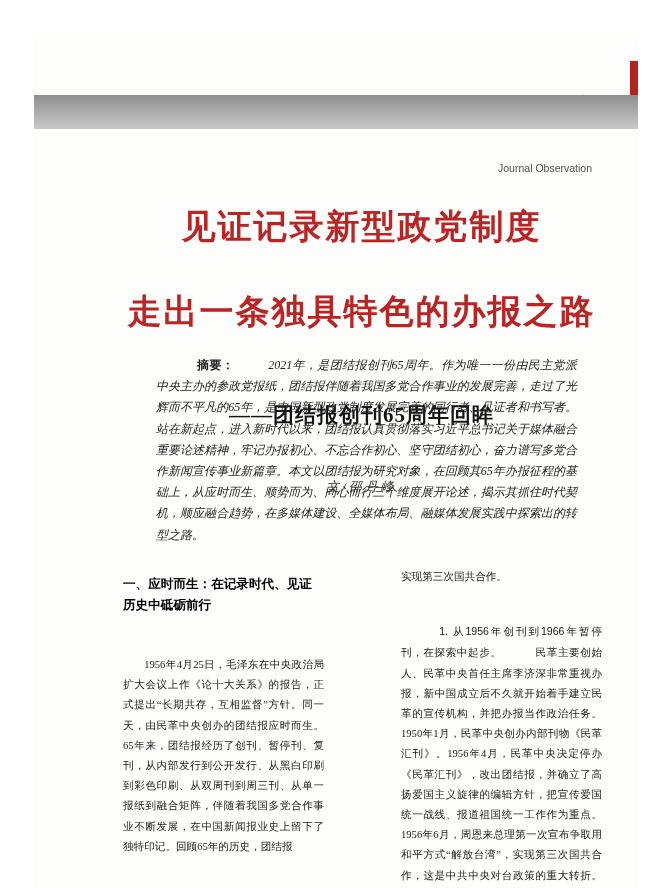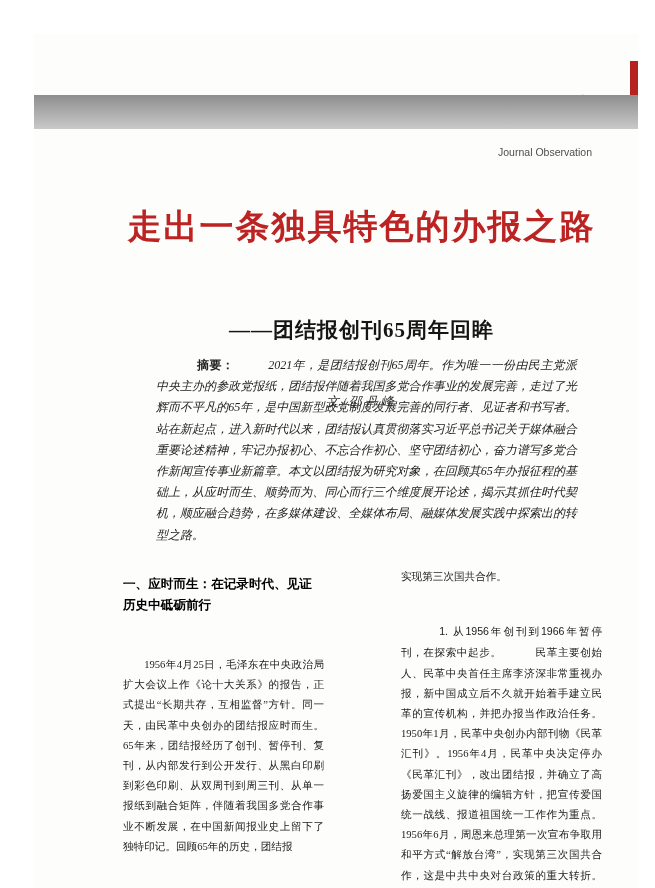--- a/index.html
+++ b/index.html
@@ -27,21 +27,21 @@
     font-size: 13px;
     font-weight: bold;
     color: #b5221f;
     letter-spacing: 2px;
     font-family: "Liberation Serif", serif;
   }
   .header-en {
     font-size: 10.5px;
     color: #4e4e4e;
     font-family: "Liberation Sans", "DejaVu Sans", sans-serif;
-    margin-top: 2px;
+    margin-top: 18px;
   }
   .header-block {
     position: absolute;
     left: 596px;
     top: 27px;
     width: 17px;
     height: 31px;
     background: #b5221f;
   }
   .header-rule {
@@ -180,20 +180,21 @@
 
   <div class="header-labels">
     <div class="header-cn">报刊观察</div>
     <div class="header-en">Journal Observation</div>
   </div>
   <div class="header-block"></div>
   <div class="header-rule"></div>
 
   <div class="title-block">
     <div class="main-title">
+      <div>见证记录新型政党制度</div>
       <div>走出一条独具特色的办报之路</div>
     </div>
     <div class="sub-title">——团结报创刊65周年回眸</div>
     <div class="byline">文/邵丹峰</div>
   </div>
 
   <div class="abstract-block">
     <p class="abstract-p"><span class="inline-label">摘要：</span><span class="abstract-text">2021年，是团结报创刊65周年。作为唯一一份由民主党派中央主办的参政党报纸，团结报伴随着我国多党合作事业的发展完善，走过了光辉而不平凡的65年，是中国新型政党制度发展完善的同行者、见证者和书写者。站在新起点，进入新时代以来，团结报认真贯彻落实习近平总书记关于媒体融合重要论述精神，牢记办报初心、不忘合作初心、坚守团结初心，奋力谱写多党合作新闻宣传事业新篇章。本文以团结报为研究对象，在回顾其65年办报征程的基础上，从应时而生、顺势而为、同心而行三个维度展开论述，揭示其抓住时代契机，顺应融合趋势，在多媒体建设、全媒体布局、融媒体发展实践中探索出的转型之路。</span></p>
   </div>
 

